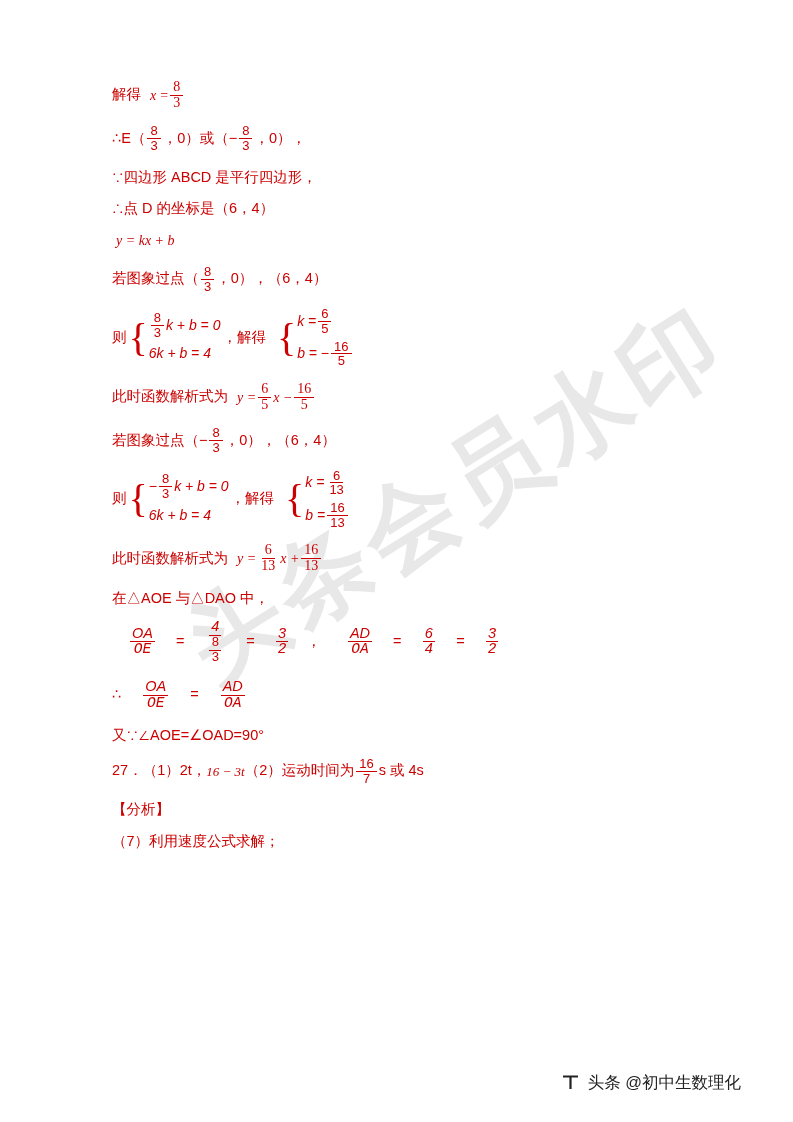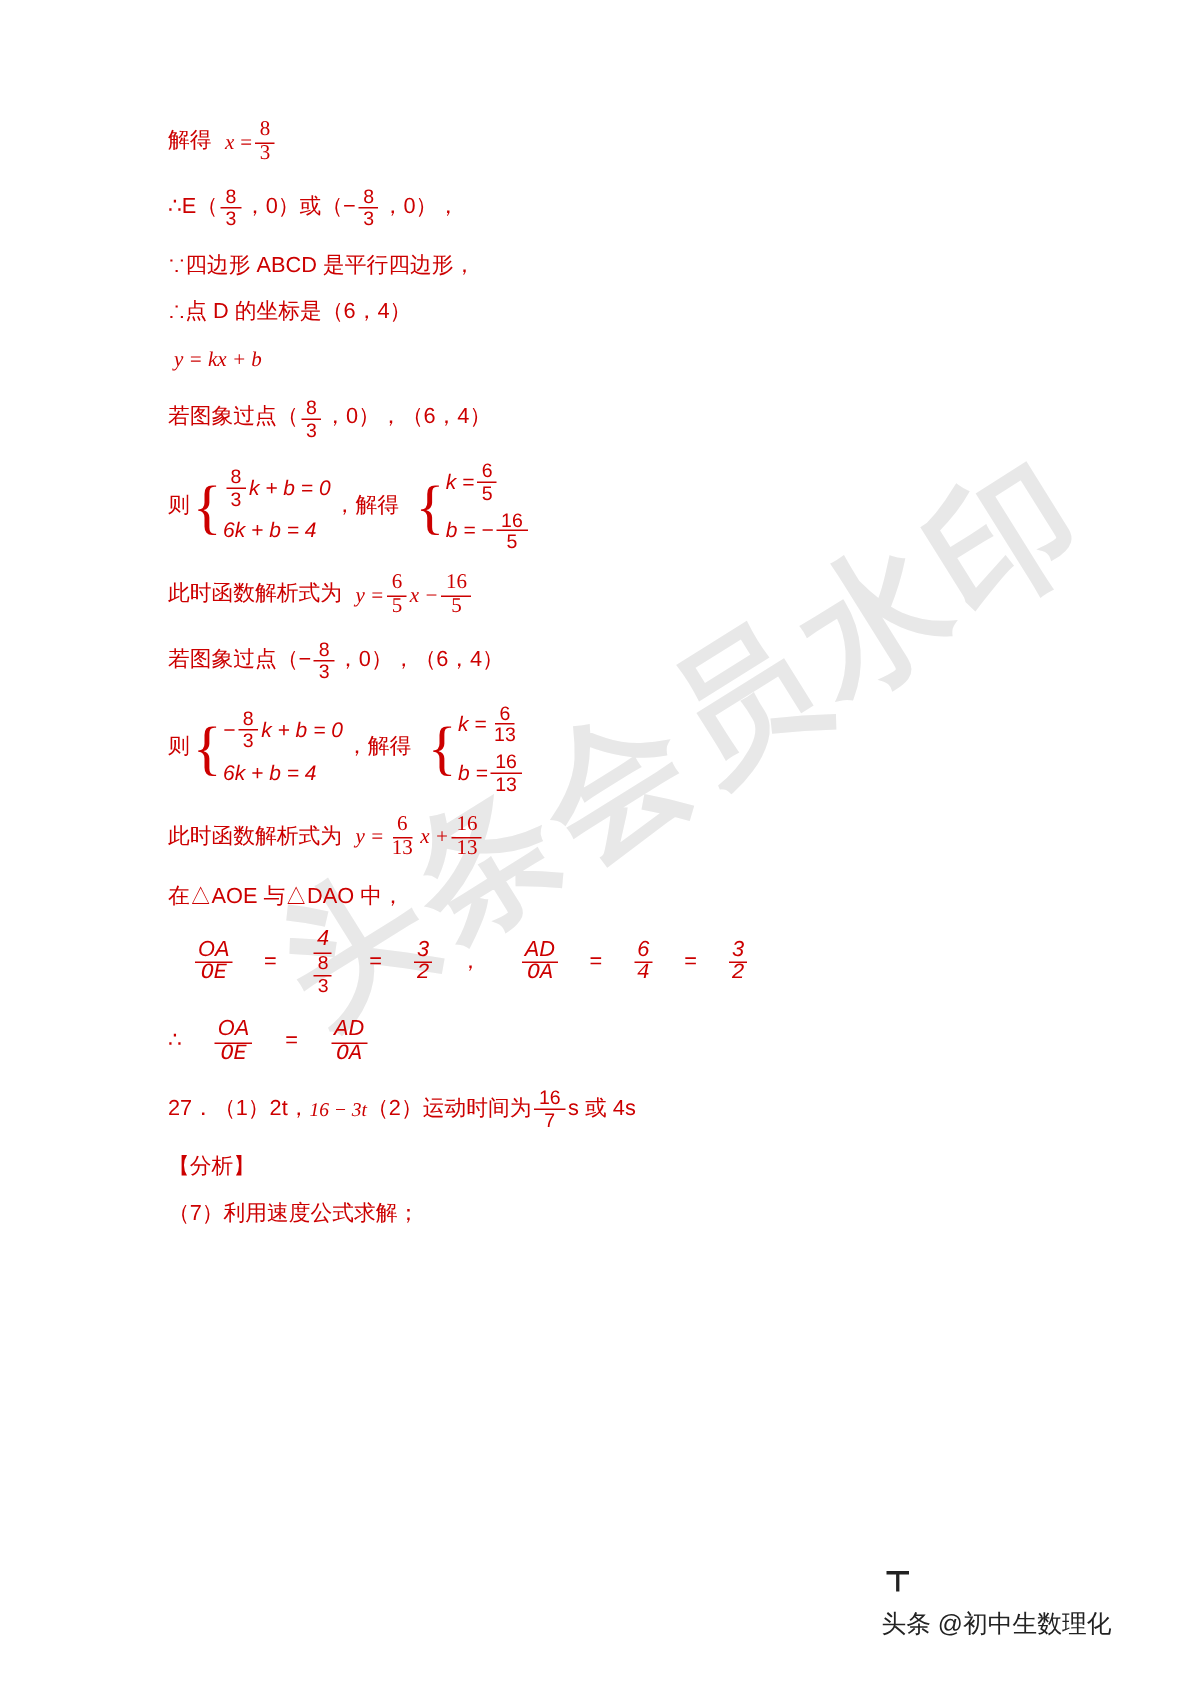--- a/index.html
+++ b/index.html
@@ -127,21 +127,20 @@
   }
   .small { font-size: 13px; }
   .footer-brand {
     position: absolute;
     right: 52px;
     bottom: 28px;
     display: flex;
     align-items: flex-start;
     gap: 7px;
     z-index: 3;
-    flex-direction: column;
   }
   .brand-icon {
     width: 21px;
     height: 21px;
     position: relative;
   }
   .brand-text {
     font-size: 16.5px;
     color: #222;
     font-family: "Liberation Sans", sans-serif;
@@ -386,20 +385,23 @@
       </span>
       <span class="spacer4"></span>
       <span>=</span>
       <span class="spacer4"></span>
       <span class="fracline">
         <span class="num">AD</span>
         <span class="den">OA</span>
       </span>
     </div>
 
+    <div class="line">
+      <span class="txt">又∵∠AOE=∠OAD=90°</span>
+    </div>
 
 
     <div class="line tall">
       <span class="txt">27．（1）2t，</span>
       <span class="math ital small">16 − 3t</span>
       <span class="txt">（2）运动时间为</span>
       <span class="frac">
         <span class="num">16</span>
         <span class="den">7</span>
       </span>

